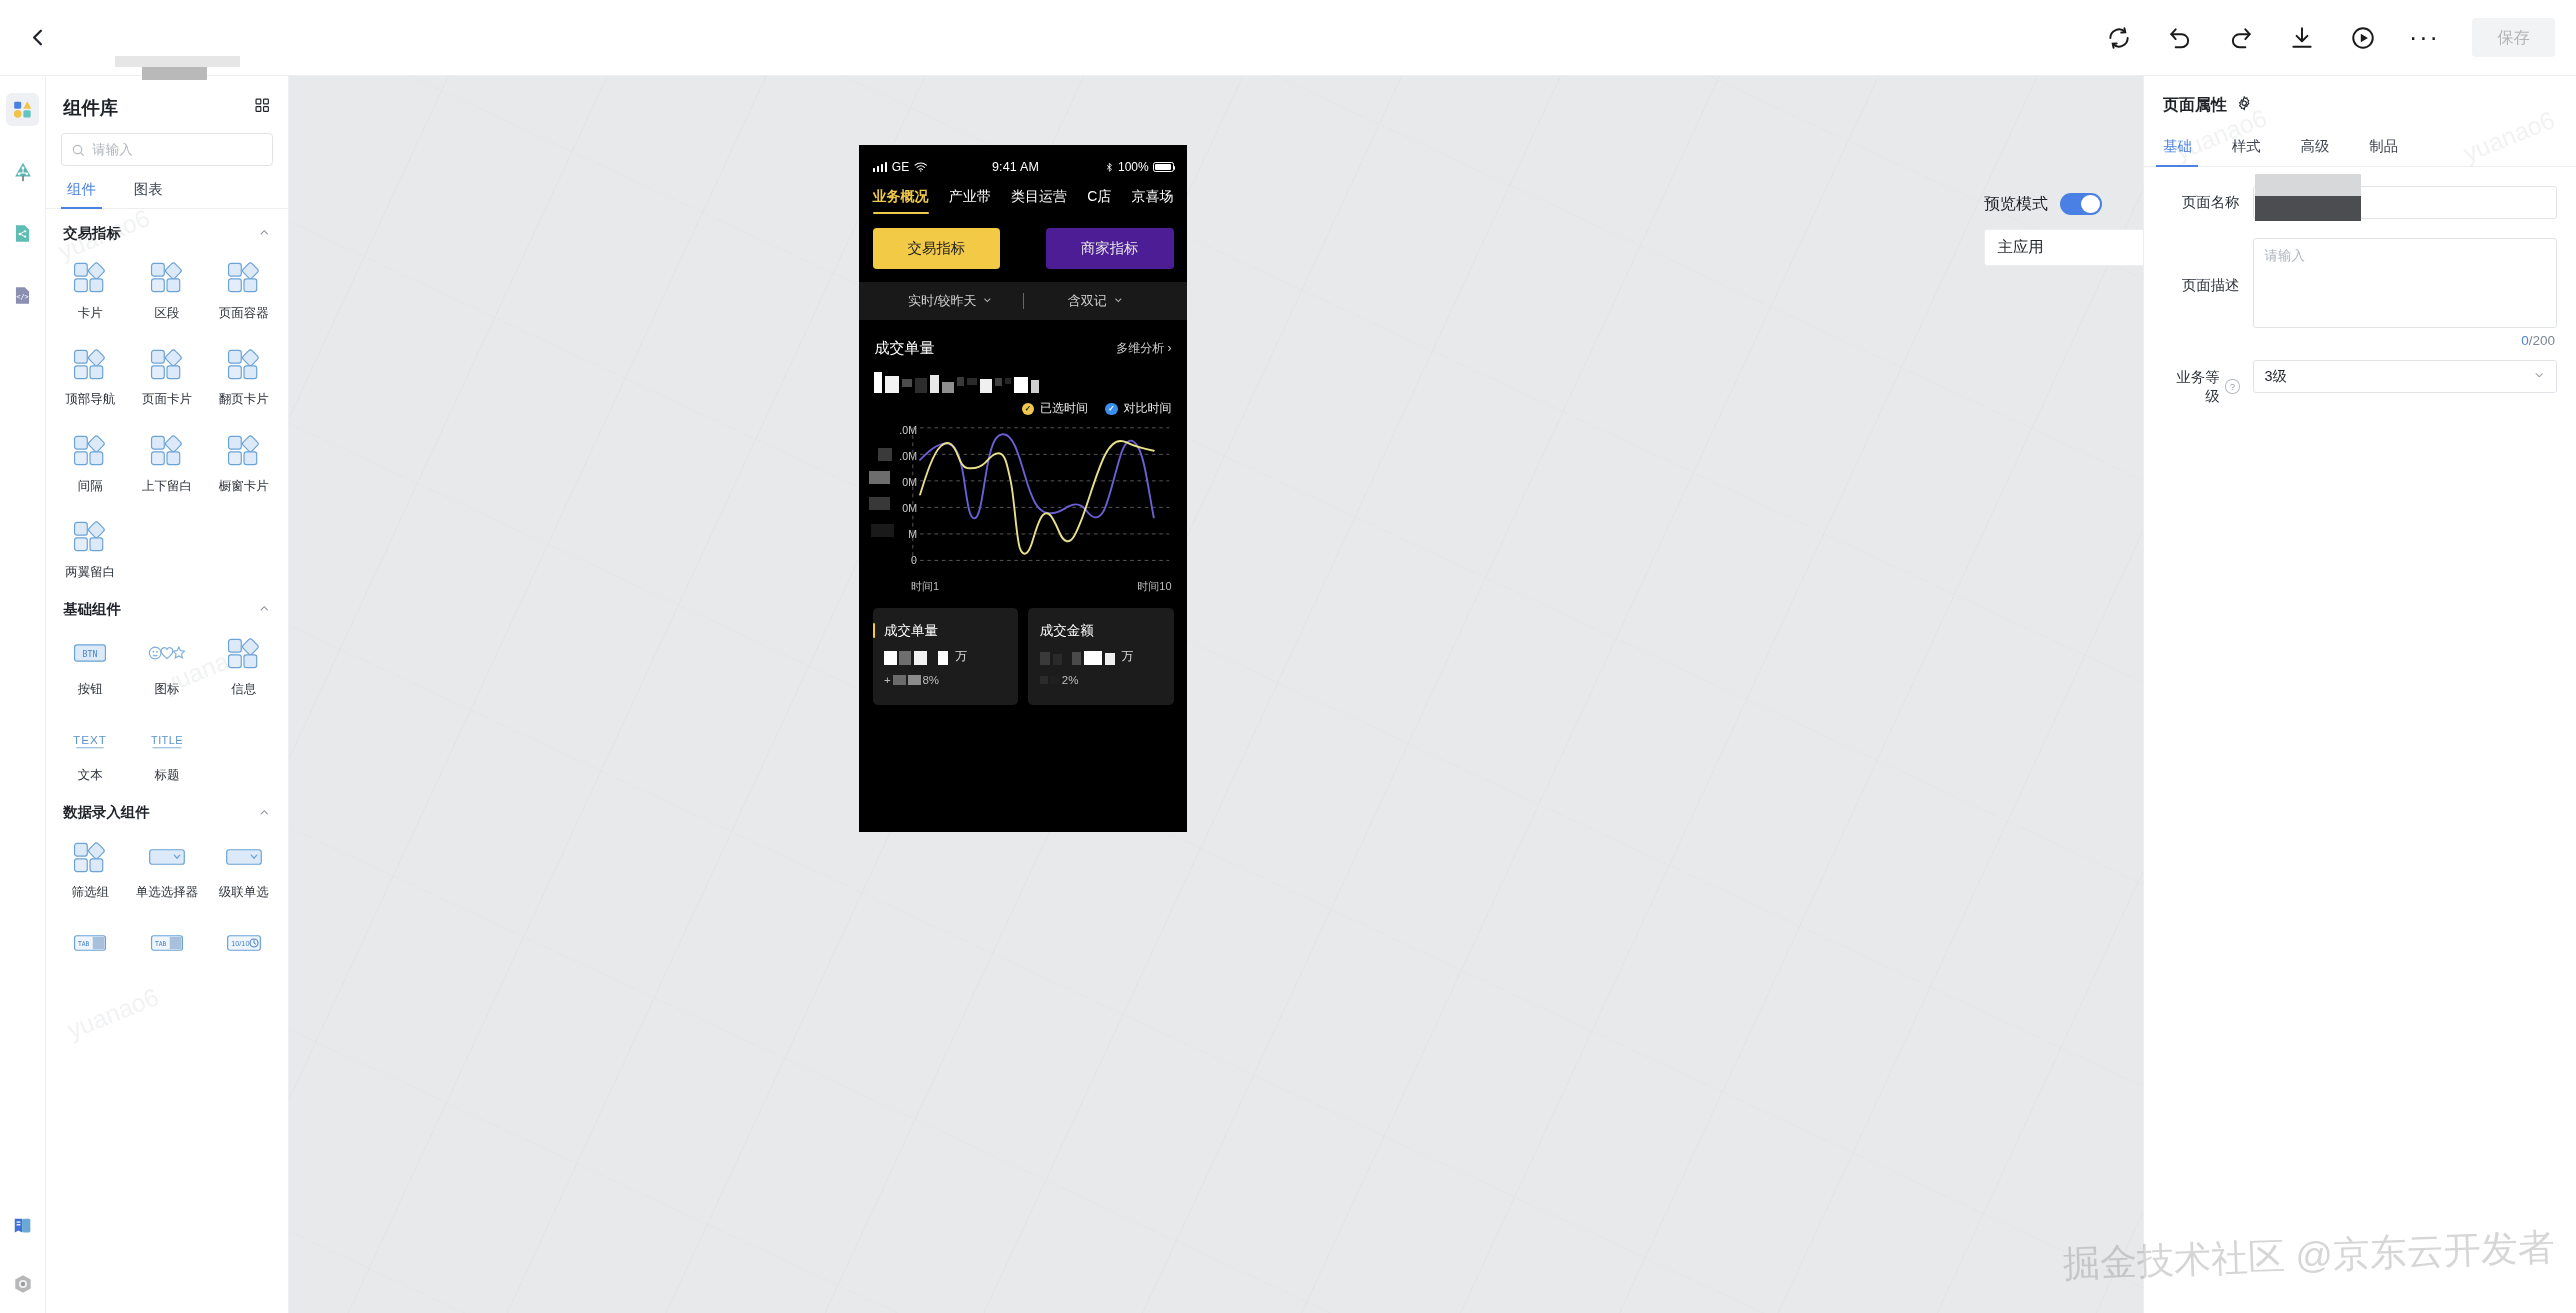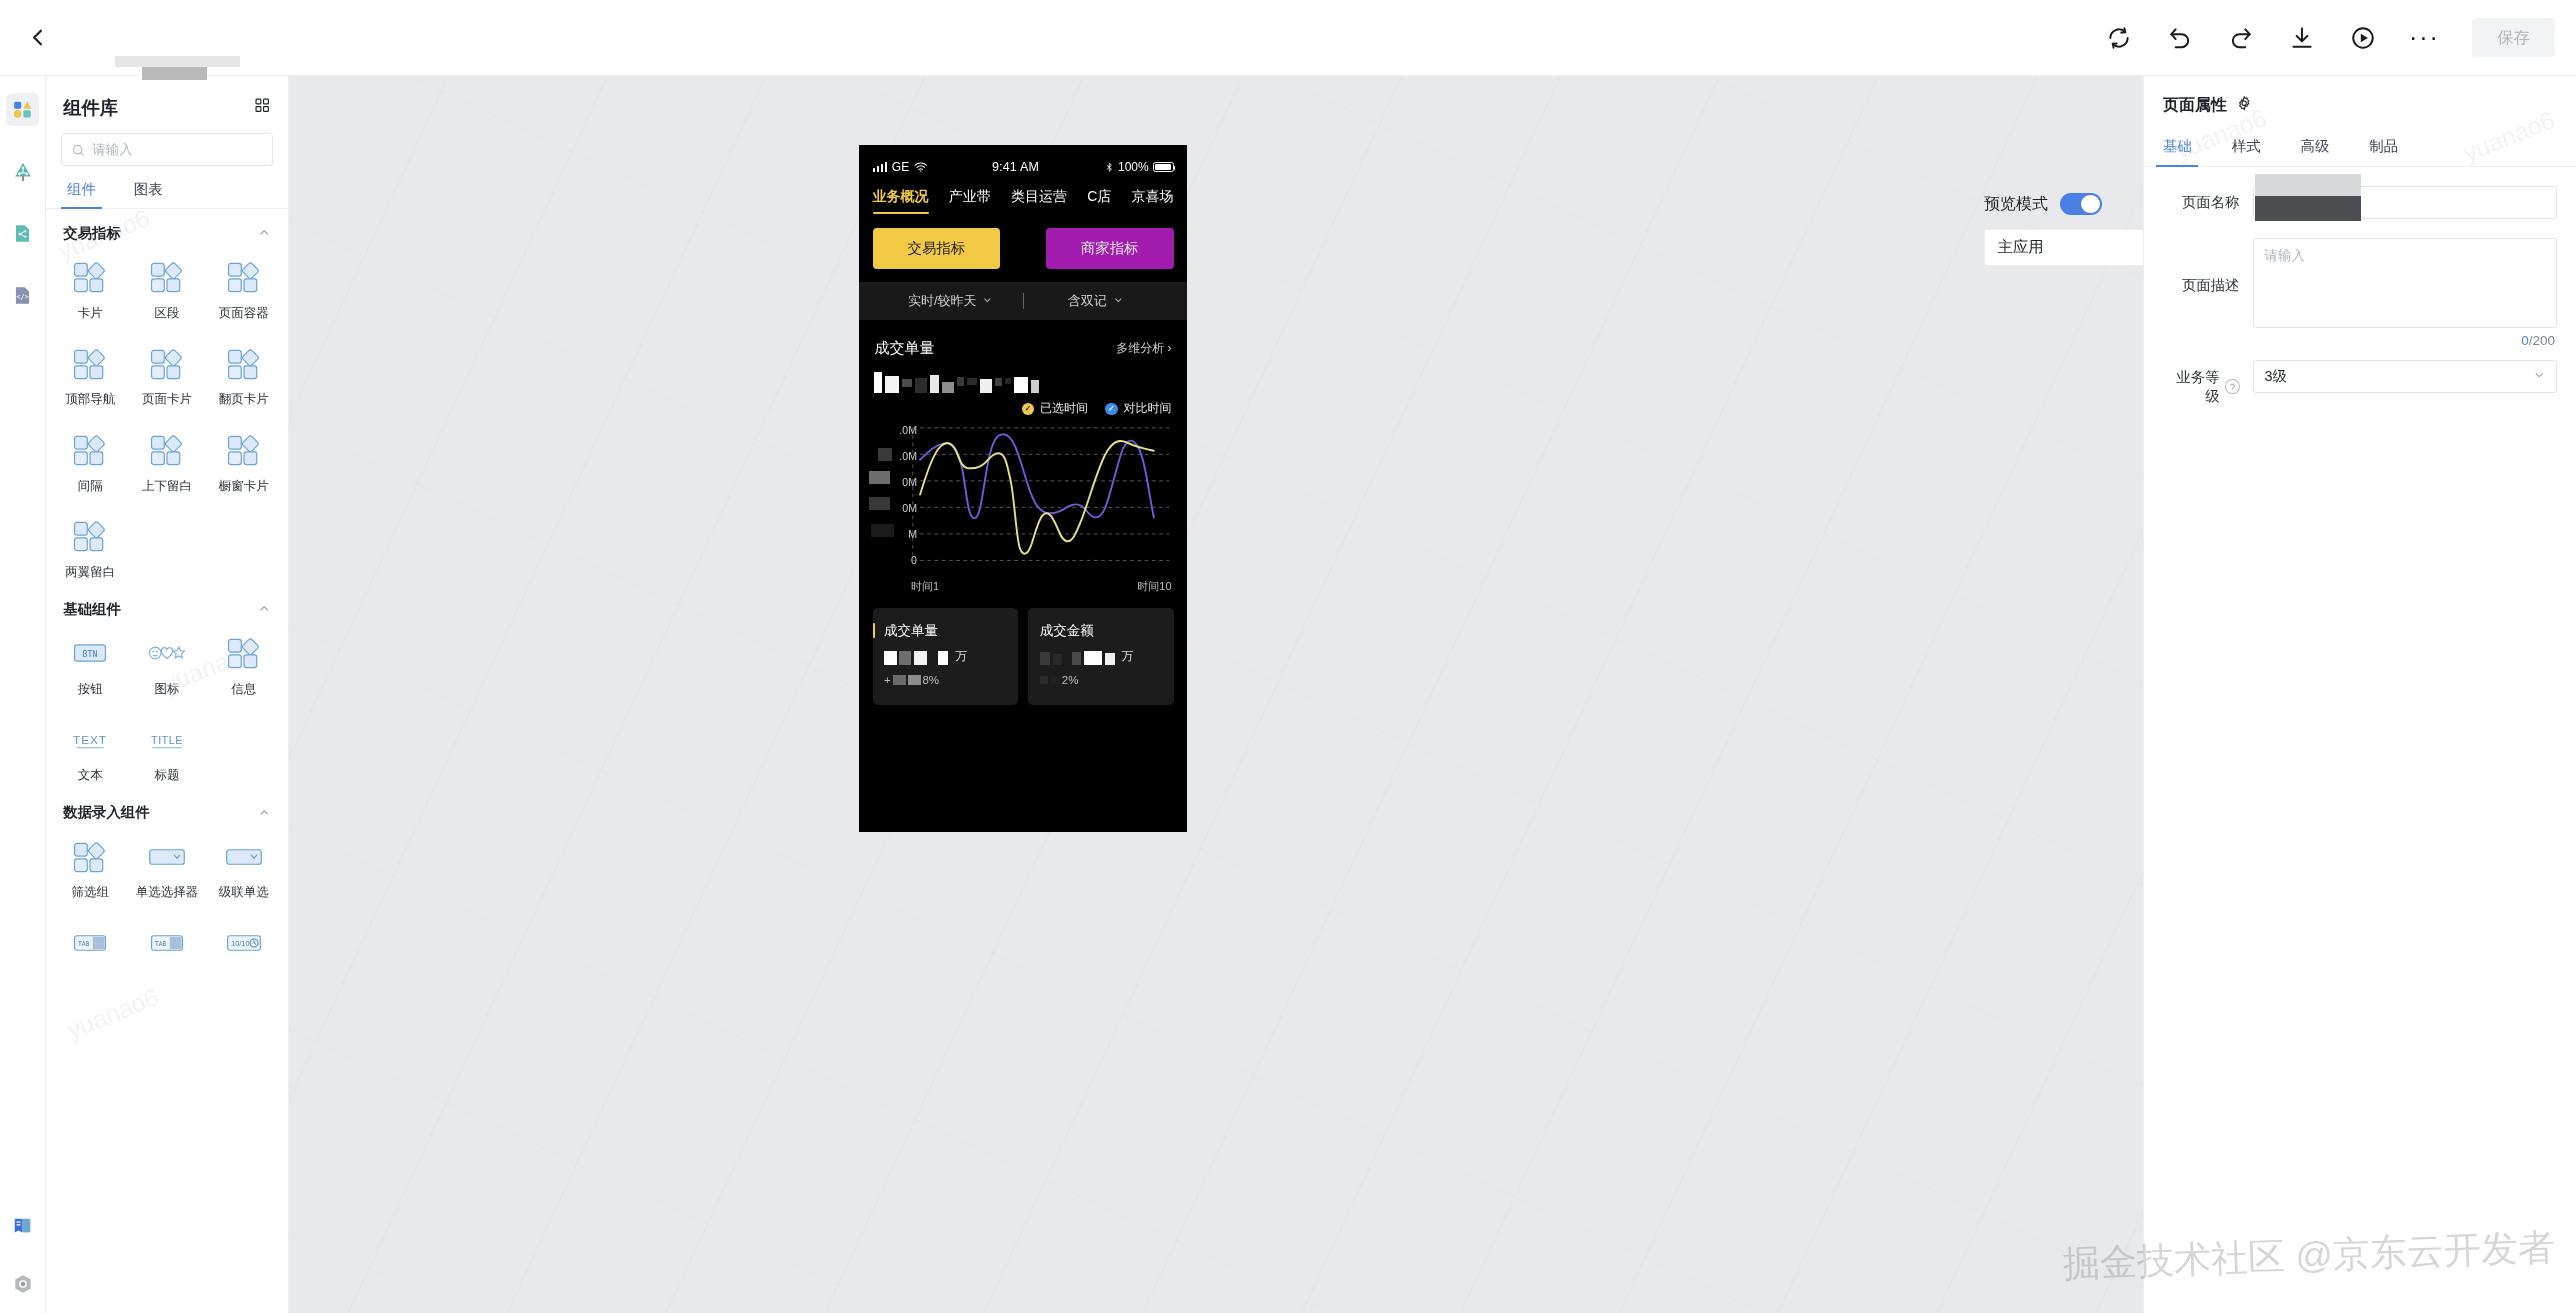--- a/index.html
+++ b/index.html
@@ -86,21 +86,21 @@
   .batt::after { content:""; position:absolute; right:-2.9px; top:3.1px; width:1.7px; height:3.8px; background:#fff; border-radius:0 1px 1px 0; }
 
   .ph-tabs { display:flex; gap:0; padding:13.5px 13.5px 0 13.5px; justify-content:space-between; }
   .ph-tab { font-size:14px; color:#fff; position:relative; padding-bottom:8.7px; cursor:pointer; }
   .ph-tab.active { color:#edc84b; font-weight:600; }
   .ph-tab.active::after { content:""; position:absolute; left:0; right:0; bottom:0; height:2.2px; background:#edc84b; border-radius:1.9px; }
 
   .seg2 { display:flex; gap:13.5px; padding:13.5px 13.5px 0 13.5px; }
   .seg2 div { flex:1; height:41px; display:flex; align-items:center; justify-content:center; font-size:14.4px; border-radius:3.8px; cursor:pointer; }
   .seg2 .on { background:#f2ca46; color:#1c1c1c; font-weight:500; }
-  .seg2 .off { background:#a21caf; color:#e6e6e6;margin-left:32px; }
+  .seg2 .off { background:#4c1d95; color:#e6e6e6;margin-left:32px; }
 
   .filt { margin-top:13.5px; height:38px; background:#191919; display:flex; align-items:center; justify-content:center; gap:0; }
   .filt-i { display:flex; align-items:center; gap:5.8px; font-size:13px; color:#cfcfcf; cursor:pointer; width:144px; justify-content:center; }
   .filt-sep { width:1px; height:16.4px; background:#666; }
   .cdown { font-size:9.6px; color:#b6b6b6; }
 
   .card-t { display:flex; align-items:center; padding:19px 15.4px 0 15.4px; }
   .card-t .nm { font-size:15px; color:#fff; font-weight:500; }
   .card-t .more { margin-left:auto; font-size:12px; color:#cfcfcf; cursor:pointer; }
   .bignum { margin:9.6px 0 0 15.4px; display:flex; align-items:flex-end; gap:2.9px; height:25px; }

